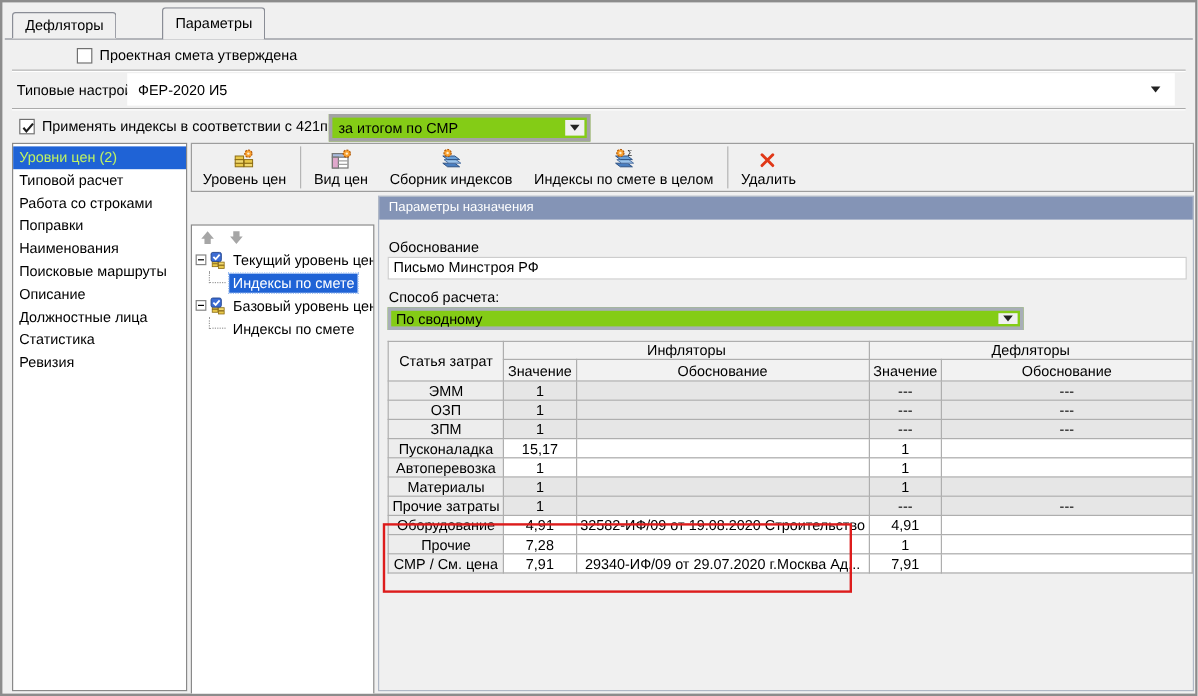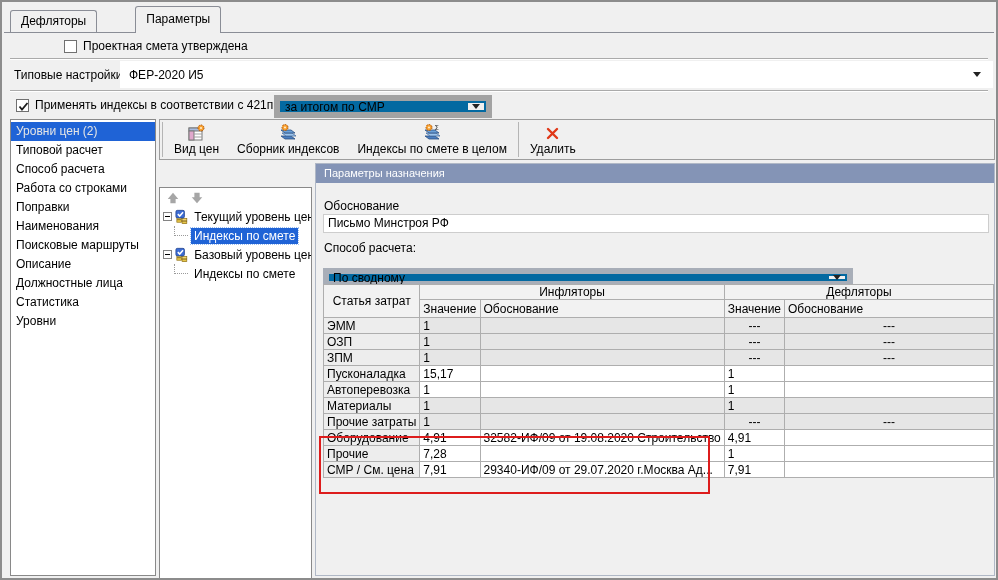--- a/index.html
+++ b/index.html
@@ -17,47 +17,47 @@
   }
   .tab.active { height:27px; line-height:25px; position:relative; top:1px; background:#f0f0f0; z-index:4;margin-left:36px; }
   .tabline { position:absolute; left:2px; right:2px; top:30px; border-top:1px solid #8a8d96; z-index:2; }
   
   .checkrow { position:absolute; display:flex; align-items:center; gap:6px; }
   .cb { width:13px; height:13px; background:#fff; border:1px solid #707070; position:relative; flex:0 0 13px; }
   .cb svg { position:absolute; left:-1px; top:-1px; }
   .sep { position:absolute; left:8px; right:8px; height:2px; border-top:1px solid #aaaaaa; border-bottom:1px solid #ffffff; }
   .flatfield { position:absolute; background:#fff; display:flex; align-items:center; }
   .arrow-dn { width:0; height:0; border-left:4px solid transparent; border-right:4px solid transparent; border-top:5px solid #222; }
-  .combo { position:absolute; background:#0369a1; border:6px solid #a3a3a3; display:flex; align-items:center; }
+  .combo { position:absolute; background:#84cc16; border:3px solid #a3a3a3; display:flex; align-items:center; }
   .combo .btn { position:absolute; right:2px; top:2px; bottom:2px; width:16px; background:#f0f0f0; display:flex; align-items:center; justify-content:center; }
   
   .sidebar { position:absolute; left:8px; top:117px; width:146px; height:457px; background:#fff; border:1px solid #898989; padding-top:2px; }
   .sb-item { height:19px; line-height:19px; padding-left:5px; white-space:nowrap; overflow:hidden; }
-  .sb-item.sel { background:#1f63d6; color:#e5e5e5; }
+  .sb-item.sel { background:#1f63d6; color:#bef264; }
   .toolbar { position:absolute; left:157px; top:117px; width:836px; height:41px; background:#f0f0f0; border:1px solid #9d9d9d; display:flex; align-items:stretch; }
   .tbtn { display:flex; flex-direction:column; align-items:center; justify-content:flex-end; padding:2px 9px 3px 9px; gap:1px; }
   .tbtn .lbl { white-space:nowrap; line-height:13px; }
   .tsep { width:1px; background:#b5b5b5; margin:2px 2px; }
   .treepanel { position:absolute; left:157px; top:161px; width:153px; height:413px; background:#fff; border:1px solid #898989;margin-top:24px; }
   .arrows { display:flex; gap:10px; padding:3px 0 2px 6px; }
   .trow { height:19px; display:flex; align-items:center; position:relative; }
   .expand { width:9px; height:9px; background:#fff; border:1px solid #848484; position:relative; margin-left:3px; flex:0 0 9px; }
   .expand::after { content:""; position:absolute; left:1px; right:1px; top:3px; border-top:1px solid #000; }
   .tlabel { margin-left:3px; white-space:nowrap; overflow:hidden; padding:1px 3px; }
   .tlabel.sel { background:#1f63d6; color:#fff; outline:1px dotted #9cbef0; }
   .conn { width:14px; height:10px; margin-left:14px; border-left:1px dotted #9a9a9a; border-bottom:1px dotted #9a9a9a; position:relative; top:-5px; flex:0 0 14px; }
   .rightpanel { position:absolute; left:313px; top:161px; width:680px; height:413px; background:#f0f0f0; border:1px solid #b0b8c6; }
   .phead { position:absolute; left:0; top:0; right:0; height:19px; background:#8494b6; color:#fff; font-size:11px; line-height:19px; padding-left:8px; }
   .plabel { position:absolute; left:8px; white-space:nowrap; }
   .pinput { position:absolute; left:7px; width:666px; height:19px; background:#fff; border:1px solid #cdcdcd; line-height:17px; padding-left:4px; white-space:nowrap; overflow:hidden; }
   
   table.cost { position:absolute; left:7px; top:120px; border-collapse:collapse; table-layout:fixed; }
   table.cost th, table.cost td {
     border:1px solid #aeaeae; font-weight:normal; font-size:12px;
-    padding:0 3px; white-space:nowrap; overflow:hidden; text-align:left;
+    padding:0 3px; white-space:nowrap; overflow:hidden; text-align:center;
   }
   table.cost th { background:#f2f2f2; height:15px; }
   table.cost th.grp { text-align:center; }
   table.cost th.itemhead { text-align:center; }
   table.cost tr.sub th { height:18px; }
   table.cost td { height:16px; background:#fff; }
   table.cost td.c-item { background:#ededed; }
   table.cost td.dis { background:#e6e6e6; }
   table.cost td.dash { text-align:center; }
   .redbox { position:absolute; left:3px; top:272px; width:391px; height:58px; border:2px solid #dd1c1c; z-index:5; pointer-events:none; }
@@ -74,21 +74,21 @@
   <div class="tabline"></div>
 
   <div class="checkrow" style="left:14px; top:37px;margin-left:48px;">
     <span class="cb"></span>
     <span>Проектная смета утверждена</span>
   </div>
 
   <div class="sep" style="top:56px;"></div>
 
   <span class="plabel" style="position:absolute; left:12px; top:66px;">Типовые настройки:</span>
-  <div class="flatfield" style="left:118px; top:59px; width:873px; height:27px;">
+  <div class="flatfield" style="left:104px; top:59px; width:873px; height:27px;">
     <span style="padding-left:9px;">ФЕР-2020 И5</span>
     <span class="arrow-dn" style="position:absolute; right:12px;"></span>
   </div>
 
   <div class="sep" style="top:88px;"></div>
 
   <div class="checkrow" style="left:14px; top:96px;">
     <span class="cb">
       <svg width="15" height="15" viewBox="0 0 15 15">
           <polyline points="3.5,7.5 6,10.5 11.5,4" stroke="#1c1c1c" stroke-width="1.8" fill="none"></polyline>
@@ -99,32 +99,45 @@
   <div class="combo" style="left:272px; top:93px; width:218px; height:23px;">
     <span style="padding-left:5px;">за итогом по СМР</span>
     <span class="btn">
         <span class="arrow-dn"></span>
       </span>
   </div>
 
   <div class="sidebar">
       <div class="sb-item sel">Уровни цен (2)</div>
       <div class="sb-item">Типовой расчет</div>
-      <div class="sb-item">Способ расчета</div>
       <div class="sb-item">Работа со строками</div>
       <div class="sb-item">Поправки</div>
       <div class="sb-item">Наименования</div>
       <div class="sb-item">Поисковые маршруты</div>
       <div class="sb-item">Описание</div>
       <div class="sb-item">Должностные лица</div>
       <div class="sb-item">Статистика</div>
-      <div class="sb-item">Уровни</div>
+      <div class="sb-item">Ревизия</div>
     </div>
 
   <div class="toolbar">
+    <div class="tbtn">
+      <svg width="19" height="18" viewBox="0 0 19 18">
+        <g stroke="#8a6a10" stroke-width="0.8">
+          <rect x="2" y="12" width="7" height="3" fill="#e8c84a"></rect>
+            <rect x="2" y="9" width="7" height="3" fill="#f0d870"></rect>
+            <rect x="2" y="6" width="7" height="3" fill="#e8c84a"></rect>
+          <rect x="9.5" y="12" width="7" height="3" fill="#f0d870"></rect>
+            <rect x="9.5" y="9" width="7" height="3" fill="#e8c84a"></rect>
+        </g>
+        <circle cx="13" cy="4" r="3" fill="#f8a030" stroke="#b05808" stroke-width="1" stroke-dasharray="1.6,1.1"></circle>
+          <circle cx="13" cy="4" r="1" fill="#fff0d0"></circle>
+      </svg>
+      <span class="lbl">Уровень цен</span>
+    </div>
     <div class="tsep"></div>
     <div class="tbtn">
       <svg width="19" height="18" viewBox="0 0 19 18">
         <rect x="2" y="4" width="13" height="12" fill="#ffffff" stroke="#787878"></rect>
         <rect x="2" y="4" width="13" height="3" fill="#a8bce0" stroke="#787878"></rect>
         <rect x="2" y="7" width="5" height="9" fill="#e0a8cc" stroke="#787878"></rect>
         <line x1="7" y1="10" x2="15" y2="10" stroke="#a0a0a0"></line>
           <line x1="7" y1="13" x2="15" y2="13" stroke="#a0a0a0"></line>
         <circle cx="14" cy="4" r="3" fill="#f8a030" stroke="#b05808" stroke-width="1" stroke-dasharray="1.6,1.1"></circle>
           <circle cx="14" cy="4" r="1" fill="#fff0d0"></circle>
@@ -202,21 +215,21 @@
       <span class="conn"></span>
       <span class="tlabel">Индексы по смете</span>
     </div>
   </div>
 
   <div class="rightpanel">
     <div class="phead" style="background: rgb(132, 148, 182);">Параметры назначения</div>
     <span class="plabel" style="top:35px;">Обоснование</span>
     <div class="pinput" style="top:50px;">Письмо Минстроя РФ</div>
     <span class="plabel" style="top:77px;">Способ расчета:</span>
-    <div class="combo" style="left:7px; top:104px; width:530px; height:19px; border-color:#a8aeb8;text-align:center;">
+    <div class="combo" style="left:7px; top:92px; width:530px; height:19px; border-color:#a8aeb8;text-align:center;">
       <span style="padding-left:4px;">По сводному</span>
       <span class="btn" style="background:#f0f0f0;">
           <span class="arrow-dn"></span>
         </span>
     </div>
 
     <table class="cost">
       <colgroup>
           <col style="width:93px">
           <col style="width:52px">

